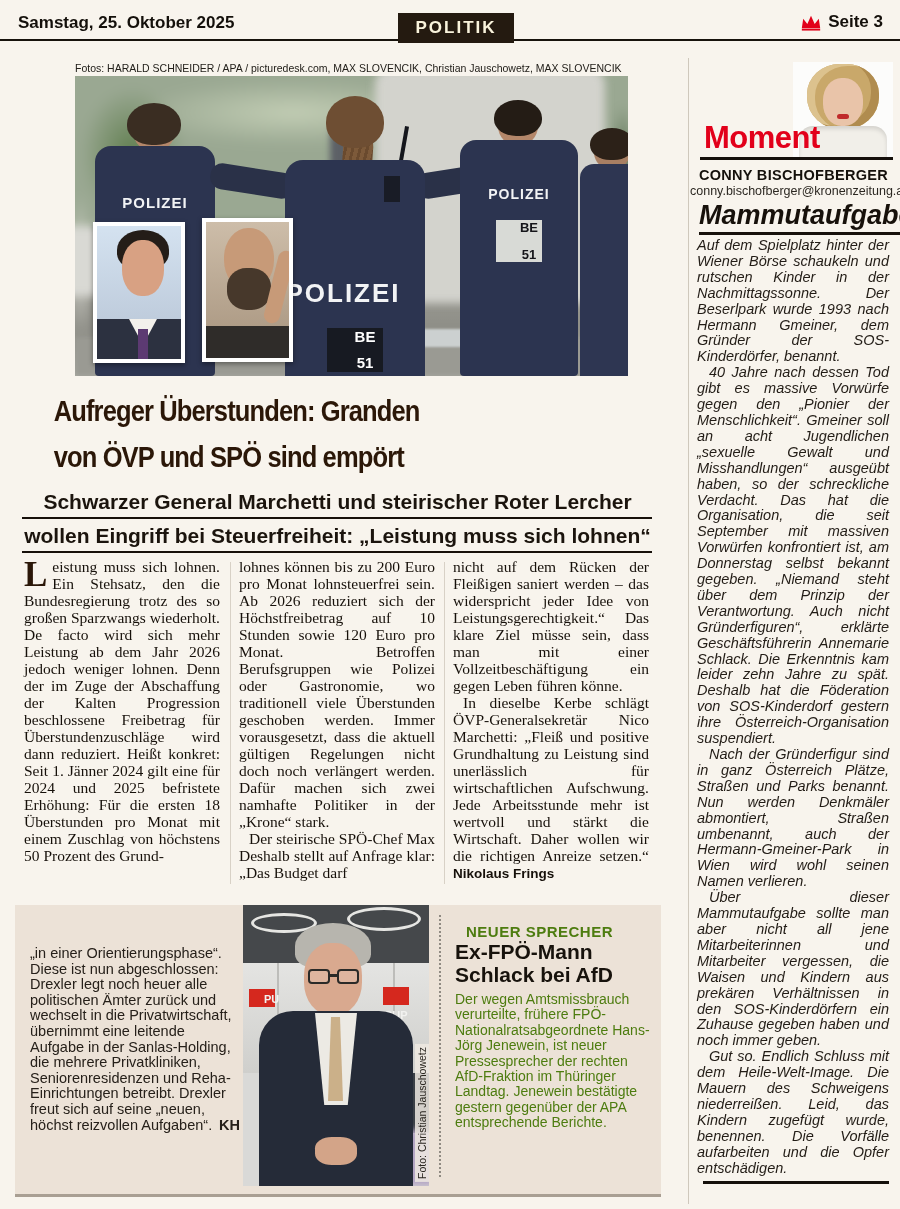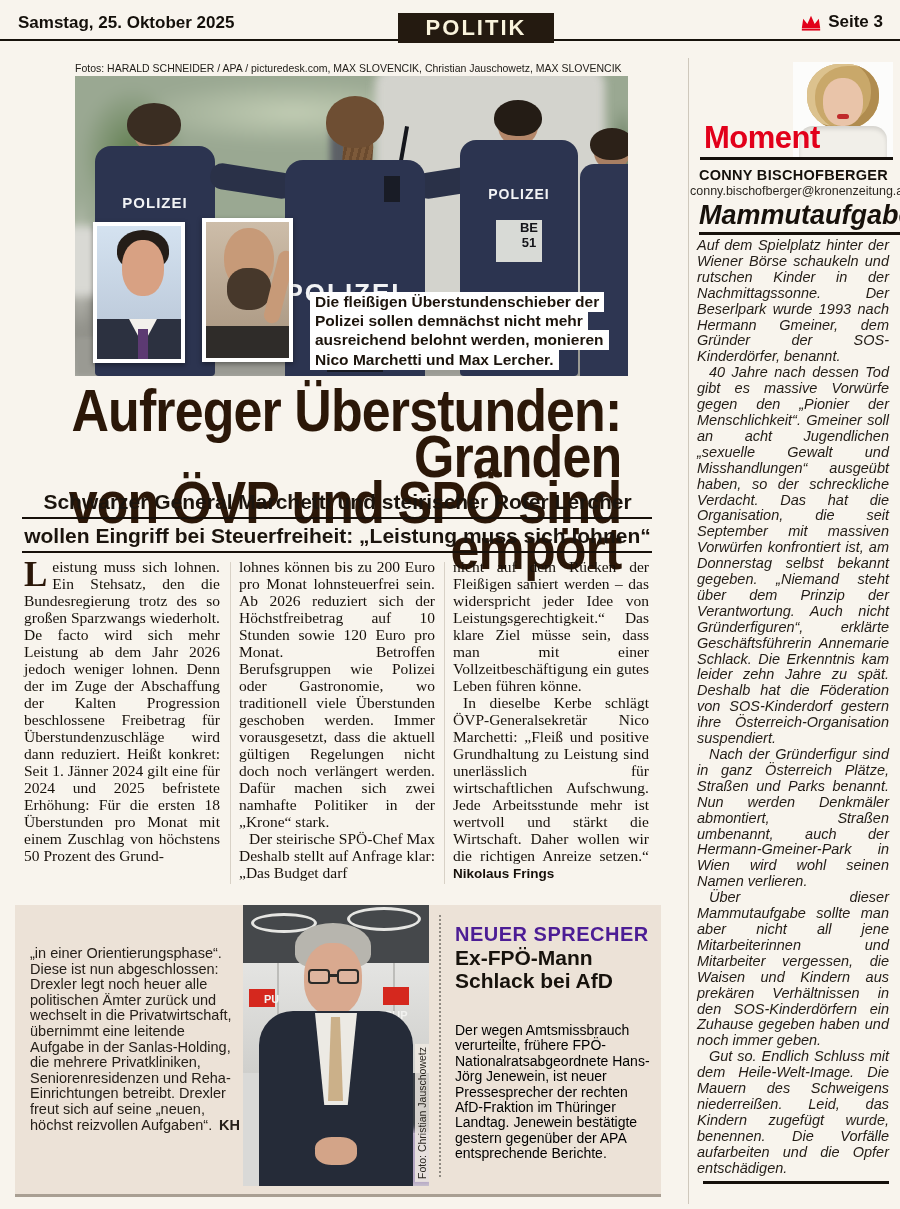--- a/index.html
+++ b/index.html
@@ -7,22 +7,22 @@
   .page {
     position:relative; width:900px; height:1209px; margin:0 auto;
     background:#f8f4ed; overflow:hidden;
     font-family:"Liberation Sans", sans-serif; color:#17120c;
   }
   .abs { position:absolute; }
 
   
   .hdr-date { left:18px; top:13px; font-size:17px; font-weight:bold; color:#14100b; }
   .hdr-rule { left:0; top:39px; width:900px; height:2px; background:#17120c; }
-  .politik-box { left:398px; top:13px; width:156px; height:30px; background:#241a10;
-    color:#f9f3dc; font-weight:bold; font-size:22px; letter-spacing:2px;
+  .politik-box { left:398px; top:13px; width:116px; height:30px; background:#241a10;
+    color:#f9f3dc; font-weight:bold; font-size:17px; letter-spacing:2px;
     text-align:center; line-height:30px; }
   .hdr-right { right:17px; top:12px; display:flex; align-items:center; gap:6px; }
   .hdr-page { font-size:17px; font-weight:bold; color:#14100b; }
   .crown svg { display:block; width:22px; height:17px; }
 
   
   .credit { left:75px; top:62px; font-size:10.5px; color:#23201b; }
 
   
   .photo { left:75px; top:76px; width:553px; height:300px; overflow:hidden; background:#97a38d; }
@@ -45,21 +45,21 @@
     background:#ccd0d0; border-radius:9px; filter:blur(1px); }
 
   .officer { position:absolute; }
   .o-head { position:absolute; border-radius:50%; background:#b4876a; }
   .o-hair { position:absolute; border-radius:50% 50% 46% 46%; }
   .o-torso { position:absolute; overflow:hidden; background:#2c3450; }
   .o-ptxt { position:absolute; width:100%; text-align:center; color:#f2f3f5;
     font-weight:bold; letter-spacing:1px; }
   .o-plate { position:absolute; left:50%; transform:translateX(-50%);
     text-align:center; font-weight:bold; display:flex; flex-direction:column;
-    justify-content:flex-start;padding-left:20px; }
+    justify-content:space-between;padding-left:20px; }
   .o1 { left:20px; top:34px; width:120px; height:266px; }
   .o1 .o-head { left:38px; top:0; width:42px; height:42px; }
   .o1 .o-hair { left:32px; top:-7px; width:54px; height:42px; background:#3a2d22; }
   .o1 .o-torso { left:0; top:36px; width:120px; height:230px; border-radius:16px 16px 4px 4px; }
   .o1 .o-ptxt { top:48px; font-size:15px; }
   .o1 .o-plate, .o3 .o-plate { top:80px; width:46px; height:42px; background:#d8dad6;
     color:#15151a; font-size:13px; line-height:15px; }
   .o2 { left:205px; top:20px; width:150px; height:280px; }
   .o2 .o-hair { left:46px; top:0; width:58px; height:52px; background:#6e4e33; }
   .o-pony { position:absolute; left:60px; top:36px; width:30px; height:122px;
@@ -107,22 +107,22 @@
   .l-arm { position:absolute; right:2px; top:28px; width:16px; height:74px;
     background:#c79a78; border-radius:8px; transform:rotate(14deg); }
 
   
   .caption { position:absolute; left:235px; top:216px; width:322px;
     font-weight:bold; font-size:15.5px; line-height:19.2px; color:#1c140c; }
   .caption span { background:#fff; padding:1px 5px 2px 5px;
     -webkit-box-decoration-break:clone; box-decoration-break:clone; }
 
   
-  .headline { left:15px; top:388px; width:645px; text-align:right;
-    font-weight:bold; font-size:59px; line-height:46px; color:#2b1708; letter-spacing:-1px; }
+  .headline { left:15px; top:388px; width:645px; text-align:left;
+    font-weight:bold; font-size:29px; line-height:46px; color:#2b1708; letter-spacing:-1px; }
   .headline div { transform:scaleX(.88); }
   .subhead { left:15px; width:645px; text-align:center; font-weight:bold;
     font-size:21px; color:#1b140d; }
   .sub1 { top:490px; } .sub2 { top:524px; }
   .sub-rule { left:22px; width:630px; height:2px; background:#17100a; }
   .sr1 { top:517px; } .sr2 { top:551px; }
 
   
   .col { position:absolute; top:558px; width:196px; font-family:"Liberation Serif", serif;
     font-size:15.5px; line-height:17px; text-align:justify; color:#16100a; }
@@ -169,23 +169,23 @@
   .j-tie { position:absolute; left:85px; top:112px; width:15px; height:84px;
     background:#cbb089; clip-path:polygon(20% 0,80% 0,100% 100%,0 100%); }
   .j-hands { position:absolute; left:72px; top:232px; width:42px; height:28px;
     background:#d3a488; border-radius:40%; }
   .pb-vcredit { position:absolute; right:0px; bottom:4px; writing-mode:vertical-rl;
     transform:rotate(180deg); font-size:10.5px; color:#2a2620; background:rgba(238,233,226,.85);
     padding:3px 1px; }
   .pb-dotted { position:absolute; left:424px; top:10px; height:262px; width:0;
     border-left:2px dotted #8f8a82; }
   .pb-right { position:absolute; left:440px; top:18px; width:196px; }
-  .kicker { font-weight:bold; font-size:20px; letter-spacing:.5px; color:#4c1d95; }
+  .kicker { font-weight:bold; font-size:15px; letter-spacing:.5px; color:#4d7c0f;margin-left:11px; }
   .nh { font-weight:bold; font-size:21px; line-height:23px; color:#17120c; }
-  .nbody { font-size:14px; line-height:15.4px; color:#000000; margin-top:31px; }
+  .nbody { font-size:14px; line-height:15.4px; color:#4d7c0f; margin-top:6px; }
 
   
   .vsep { left:688px; top:58px; width:1px; height:1146px; background:#cfc8bc; }
   .conny { left:793px; top:62px; width:100px; height:96px; background:#fcfcfb; overflow:hidden; }
   .cb-hair { position:absolute; left:14px; top:2px; width:72px; height:66px;
     background:#c9a86a; border-radius:50% 50% 55% 55%;
     box-shadow:inset -8px -4px 0 #b08c4f, inset 8px 2px 0 #dcc28e; }
   .cb-face { position:absolute; left:30px; top:16px; width:40px; height:48px;
     background:#e9c4a9; border-radius:46%; }
   .cb-lips { position:absolute; left:44px; top:52px; width:12px; height:5px;
@@ -286,23 +286,20 @@
       <div class="m-vee"></div>
       <div class="m-tie"></div>
     </div>
     <div class="inset inset2">
       <div class="l-head"></div>
       <div class="l-beard"></div>
       <div class="l-body"></div>
       <div class="l-arm"></div>
     </div>
 
-    <div class="caption">
-      <span>Die fleißigen Überstundenschieber der Polizei sollen demnächst nicht mehr ausreichend belohnt werden, monieren Nico Marchetti und Max Lercher.</span>
-    </div>
   </div>
 
   <div class="abs headline">
     <div>Aufreger Überstunden: Granden</div>
     <div>von ÖVP und SPÖ sind empört</div>
   </div>
   <div class="abs subhead sub1">Schwarzer General Marchetti und steirischer Roter Lercher</div>
   <div class="abs sub-rule sr1"></div>
   <div class="abs subhead sub2">wollen Eingriff bei Steuerfreiheit: „Leistung muss sich lohnen“</div>
   <div class="abs sub-rule sr2"></div>
@@ -310,21 +307,21 @@
   <div class="col c1">
     <p><span class="dropcap">L</span><span>eistung muss sich lohnen. Ein Stehsatz, den die Bundesregierung trotz des so großen Sparzwangs wiederholt. De facto wird sich mehr Leistung ab dem Jahr 2026 jedoch weniger lohnen. Denn der im Zuge der Abschaffung der Kalten Progression beschlossene Freibetrag für Überstundenzuschläge wird dann reduziert. Heißt konkret: Seit 1. Jänner 2024 gilt eine für 2024 und 2025 befristete Erhöhung: Für die ersten 18 Überstunden pro Monat mit einem Zuschlag von höchstens 50 Prozent des Grund-</span></p>
   </div>
   <div class="abs colrule" style="left:230px;"></div>
   <div class="col c2">
     <p>lohnes können bis zu 200 Euro pro Monat lohnsteuerfrei sein. Ab 2026 reduziert sich der Höchstfreibetrag auf 10 Stunden sowie 120 Euro pro Monat. Betroffen Berufsgruppen wie Polizei oder Gastronomie, wo traditionell viele Überstunden geschoben werden. Immer vorausgesetzt, dass die aktuell gültigen Regelungen nicht doch noch verlängert werden. Dafür machen sich zwei namhafte Politiker in der „Krone“ stark.</p>
     <p class="ind">Der steirische SPÖ-Chef Max Deshalb stellt auf Anfrage klar: „Das Budget darf</p>
   </div>
   <div class="abs colrule" style="left:444px;"></div>
   <div class="col c3">
-    <p>nicht auf dem Rücken der Fleißigen saniert werden – das widerspricht jeder Idee von Leistungsgerechtigkeit.“ Das klare Ziel müsse sein, dass man mit einer Vollzeitbeschäftigung ein gutes Leben führen könne.</p>
+    <p>nicht auf dem Rücken der Fleißigen saniert werden – das widerspricht jeder Idee von Leistungsgerechtigkeit.“ Das klare Ziel müsse sein, dass man mit einer Vollzeitbeschäftigung ein gegen Leben führen könne.</p>
     <p class="ind"><span>In dieselbe Kerbe schlägt ÖVP-Generalsekretär Nico Marchetti: „Fleiß und positive Grundhaltung zu Leistung sind unerlässlich für wirtschaftlichen Aufschwung. Jede Arbeitsstunde mehr ist wertvoll und stärkt die Wirtschaft. Daher wollen wir die richtigen Anreize setzen.“ </span><span class="byline">Nikolaus Frings</span></p>
   </div>
 
   <div class="abs pinkbox">
     <div class="pb-text">
       <span>„in einer Orientierungsphase“. Diese ist nun abgeschlossen: Drexler legt noch heuer alle politischen Ämter zurück und wechselt in die Privatwirtschaft, übernimmt eine leitende Aufgabe in der Sanlas-Holding, die mehrere Privatkliniken, Seniorenresidenzen und Reha-Einrichtungen betreibt. Drexler freut sich auf seine „neuen, höchst reizvollen Aufgaben“.</span>
       <span class="pb-kh">KH</span>
     </div>
 
     <div class="pb-photo">

